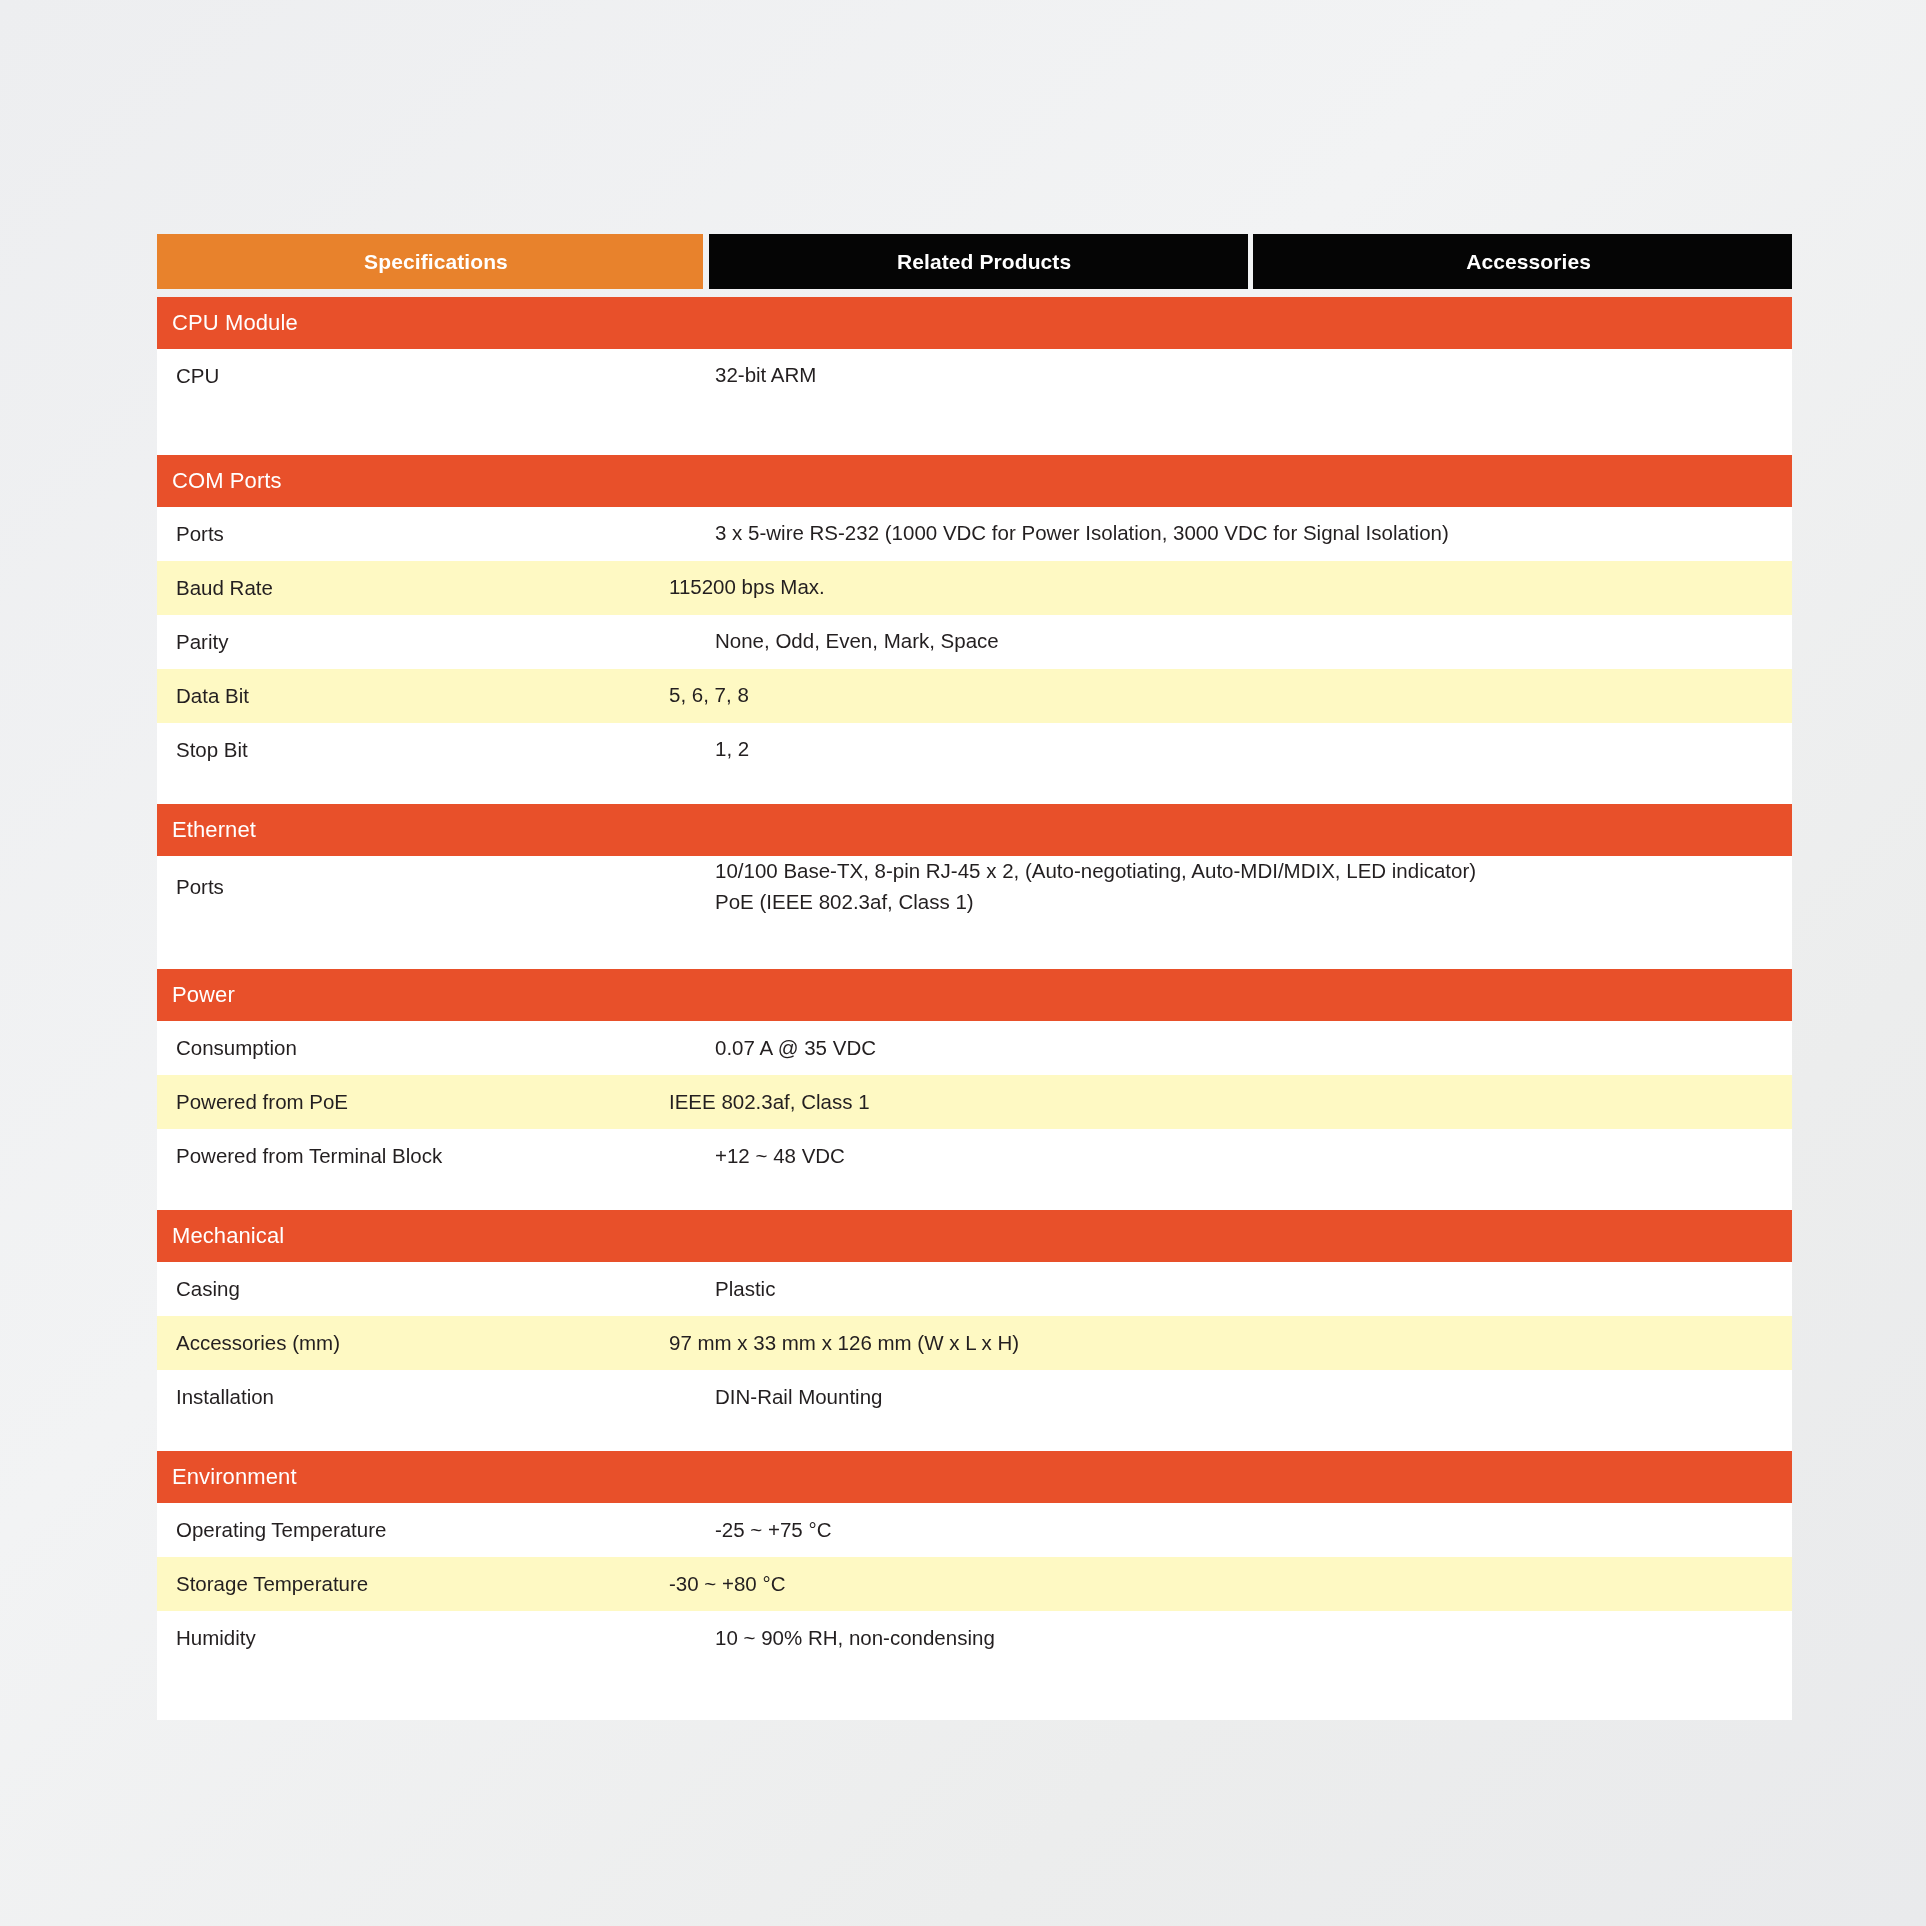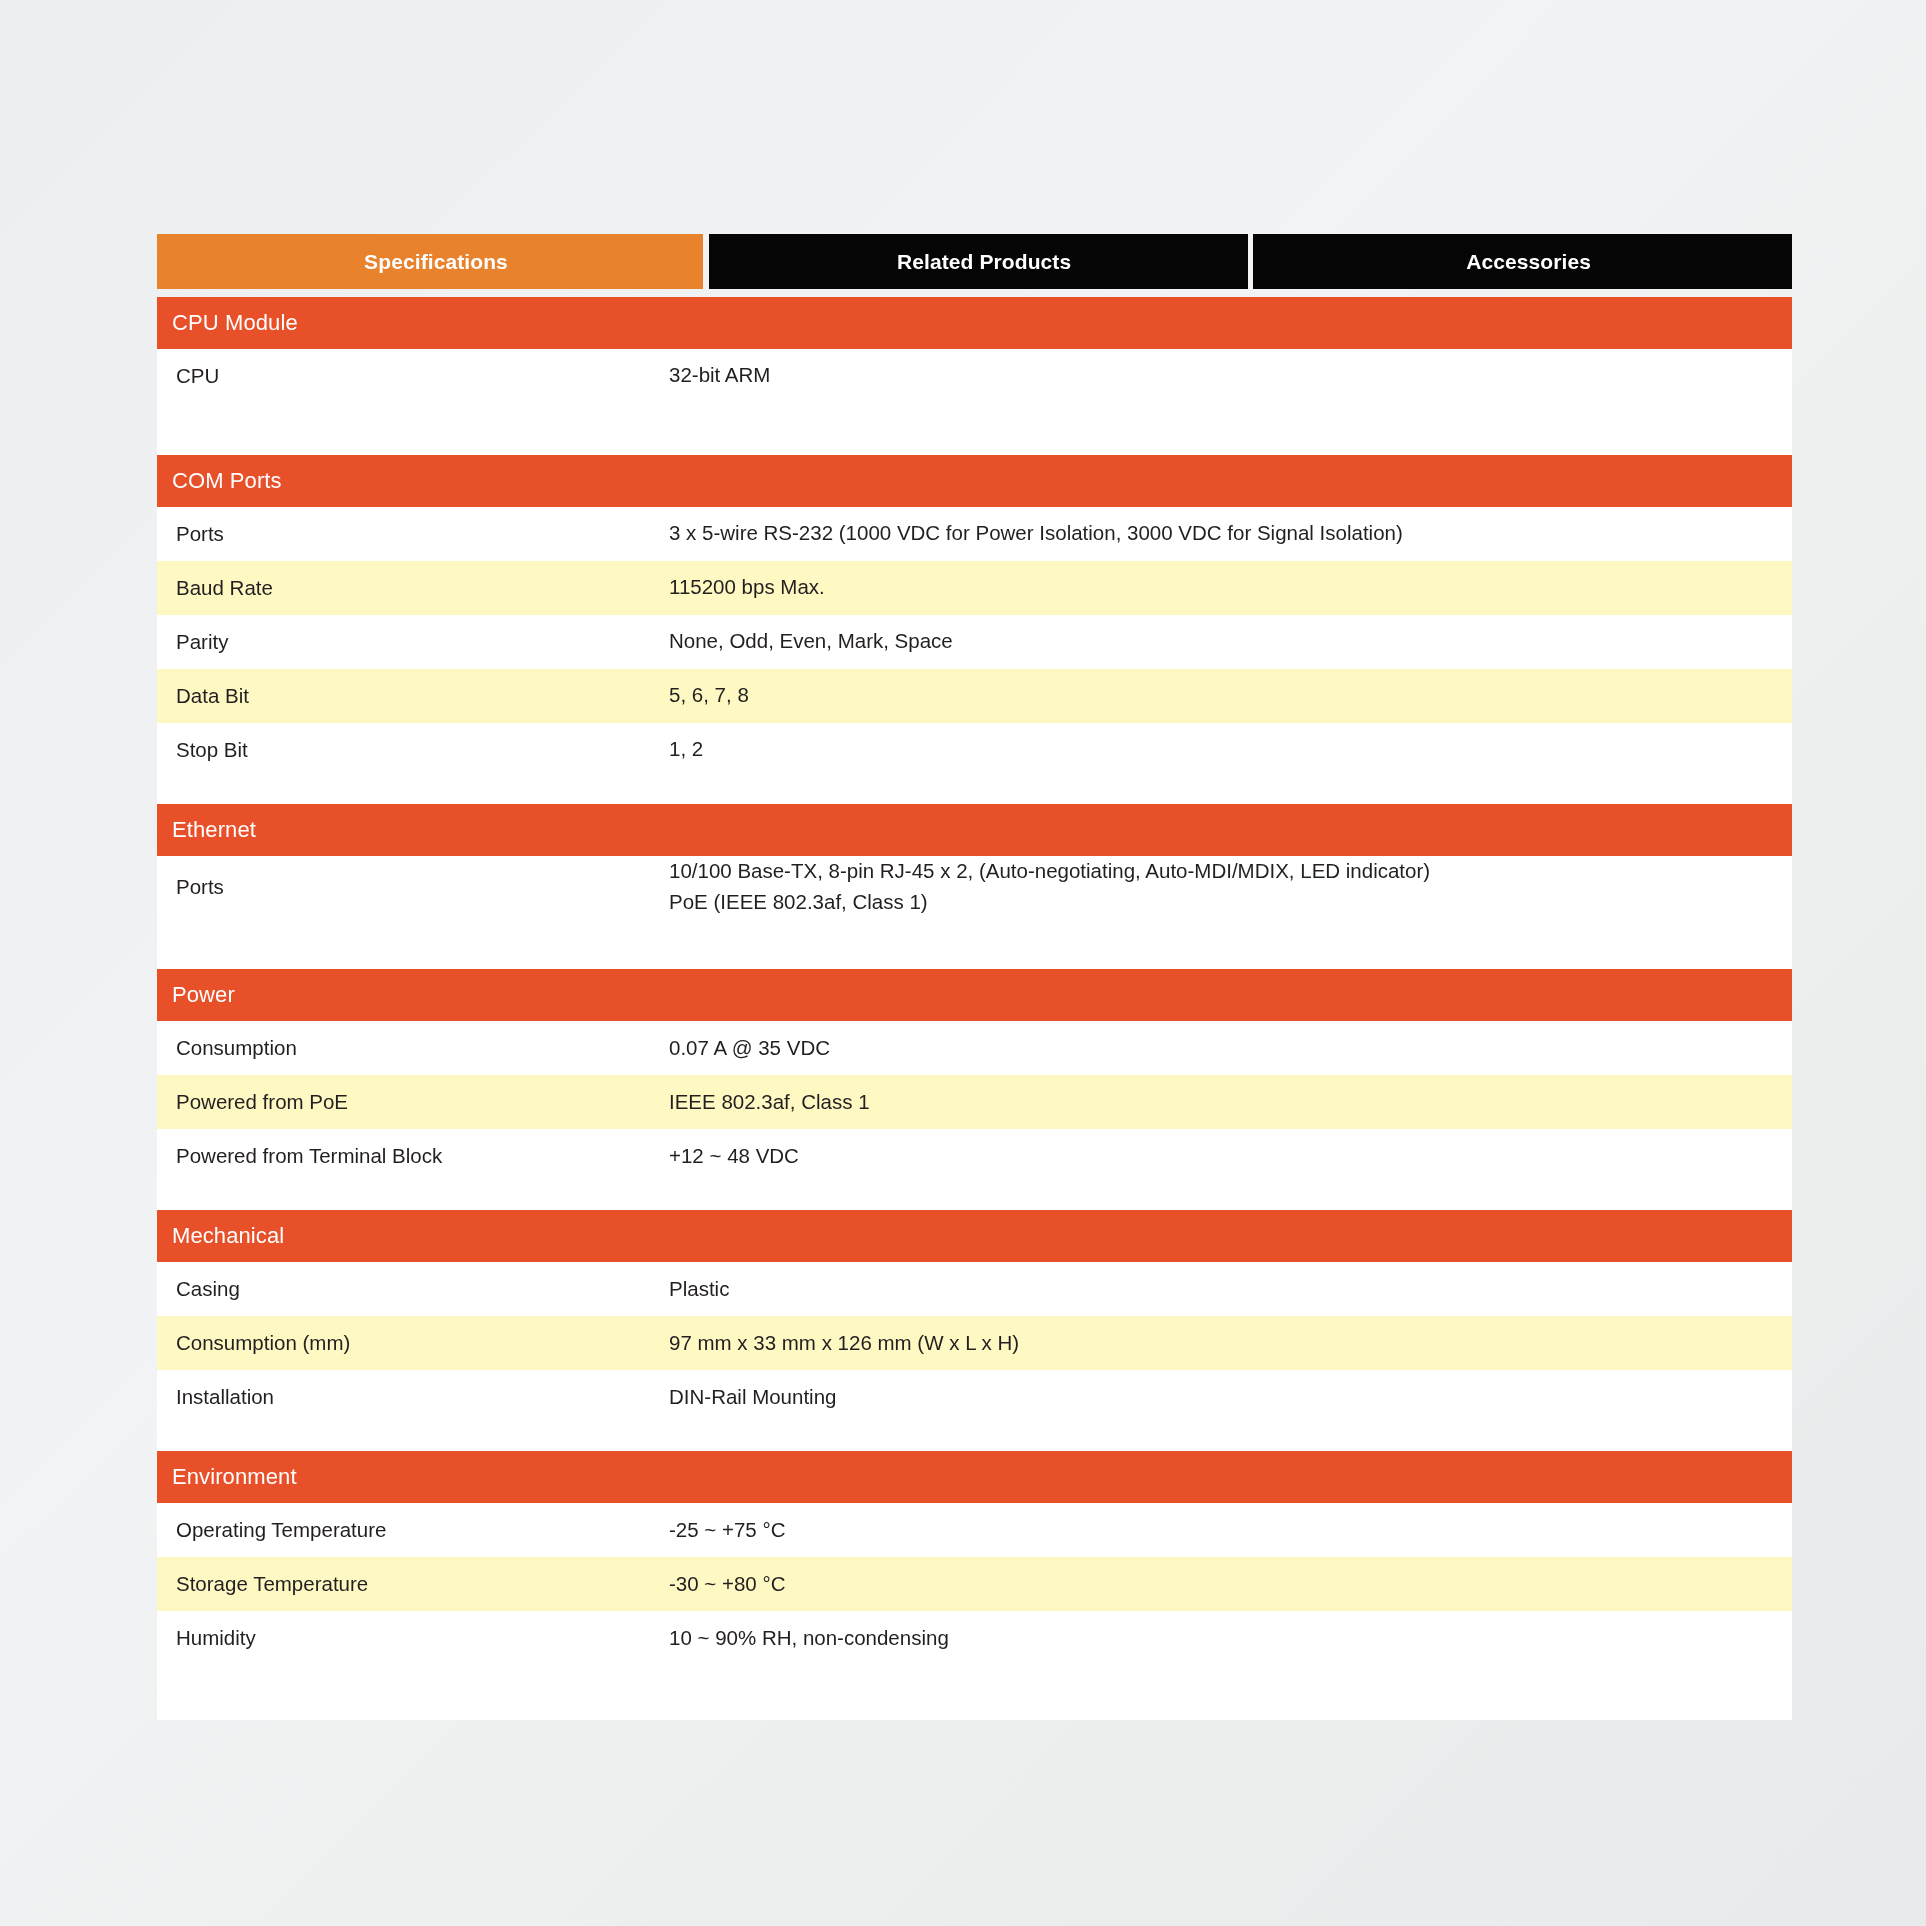--- a/index.html
+++ b/index.html
@@ -81,21 +81,21 @@
   .section-rows {
     width: 100%;
   }
 
   .row {
     display: flex;
     align-items: center;
     min-height: 54px;
     padding: 0;
   }
-  .row.odd  { background: #ffffff; }
+  .row.odd  { background: #ffffff; gap: 46px; }
   .row.even { background: #fef9c3; justify-content: center; }
 
   .row-label {
     flex: 0 0 512px;
     padding-left: 19px;
     padding-right: 8.5px;
     font-size: 20.5px;
     color: #231f20;
     line-height: 1.35;
   }
@@ -212,21 +212,21 @@
         <div class="section">
           <div class="section-header">
             <span>Mechanical</span>
           </div>
           <div class="section-rows">
             <div class="row odd">
               <div class="row-label">Casing</div>
               <div class="row-value">Plastic</div>
             </div>
             <div class="row even">
-              <div class="row-label">Consumption (mm)</div>
+              <div class="row-label">Accessories (mm)</div>
               <div class="row-value">97 mm x 33 mm x 126 mm (W x L x H)</div>
             </div>
             <div class="row odd">
               <div class="row-label">Installation</div>
               <div class="row-value">DIN-Rail Mounting</div>
             </div>
           </div>
           <div class="section-gap"></div>
         </div>
         <div class="section">

